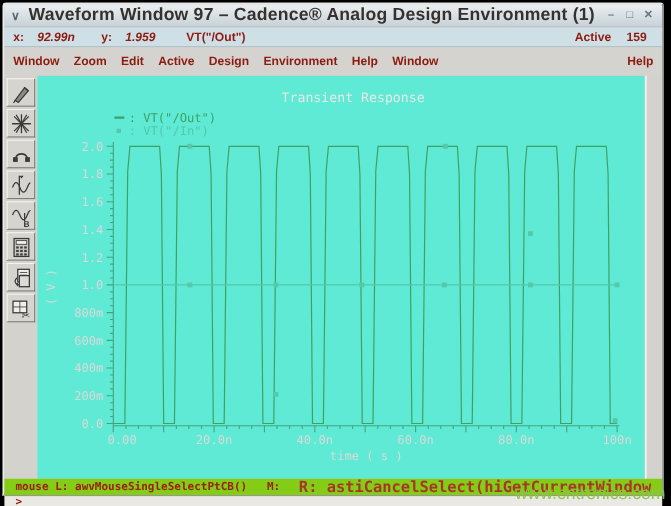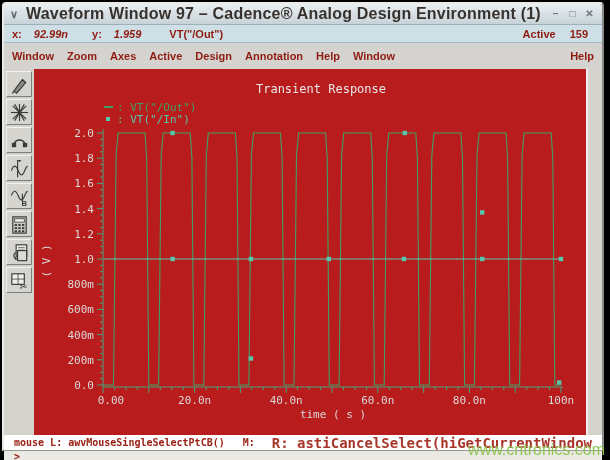--- a/index.html
+++ b/index.html
@@ -31,25 +31,25 @@
     font-size:11px;font-weight:bold;color:#8e1b10;padding:4px 8px;gap:13px;}
   .menubar .spacer{flex:1;}
   .menu-item{cursor:default;}
   
   .main{height:366px;display:flex;}
   .toolbar{width:30px;background:#d4d2cc;padding-top:1px;}
   .tool-btn{width:26px;height:26px;margin:1px auto 2px auto;background:#d6d4ce;
     border:1px solid;border-color:#f4f3f0 #7d7d79 #7d7d79 #f4f3f0;box-sizing:border-box;
     display:flex;align-items:center;justify-content:center;}
   .tool-btn svg{display:block;}
-  .plot{flex:1;background:#b91c1c;position:relative;}
+  .plot{flex:1;background:#5eead4;position:relative;}
   .plot svg{position:absolute;left:0;top:0;}
   .right-strip{width:14px;background:#d4d2cc;border-left:2px solid #f0efec;}
   
-  .statusbar{height:15px;background:#ffffff;display:flex;align-items:center;
+  .statusbar{height:15px;background:#84cc16;display:flex;align-items:center;
     font-family:"DejaVu Sans Mono",monospace;font-weight:bold;color:#9a2015;
     font-size:10px;padding:0 10px;white-space:nowrap;overflow:hidden;}
   .statusbar .mid{margin-left:18px;}
   .statusbar .right{margin-left:auto;font-size:14px;color:#a8352a;}
   .promptrow{height:13px;background:#ebe9e4;border-top:1px solid #979791;
     font-family:"DejaVu Sans Mono",monospace;font-weight:bold;color:#9a2015;
     font-size:10px;line-height:12px;padding:0 10px;}
   .watermark{position:absolute;right:5px;bottom:1px;font-size:16px;
     font-family:"Liberation Sans",sans-serif;color:rgba(139,196,77,.95);
     z-index:10;letter-spacing:0;}
@@ -77,24 +77,24 @@
     <span class="pair rtrace">VT("/Out")</span>
     <span class="spacer"></span>
     <span class="pair ractive">Active</span>
     <span class="pair">159</span>
   </div>
 
   <div class="menubar">
     <span class="spacer" id="menu-items-holder" style="display:flex;gap:13px;flex:1;">
         <span class="menu-item">Window</span>
         <span class="menu-item">Zoom</span>
-        <span class="menu-item">Axes</span>
+        <span class="menu-item">Edit</span>
         <span class="menu-item">Active</span>
         <span class="menu-item">Design</span>
-        <span class="menu-item">Annotation</span>
+        <span class="menu-item">Environment</span>
         <span class="menu-item">Help</span>
         <span class="menu-item">Window</span>
       </span>
     <span class="menu-item">Help</span>
   </div>
 
   <div class="main">
     <div class="toolbar" id="toolbar">
         <div class="tool-btn">
           <svg width="23" height="23" viewBox="0 0 24 24" stroke-width="1.2">

